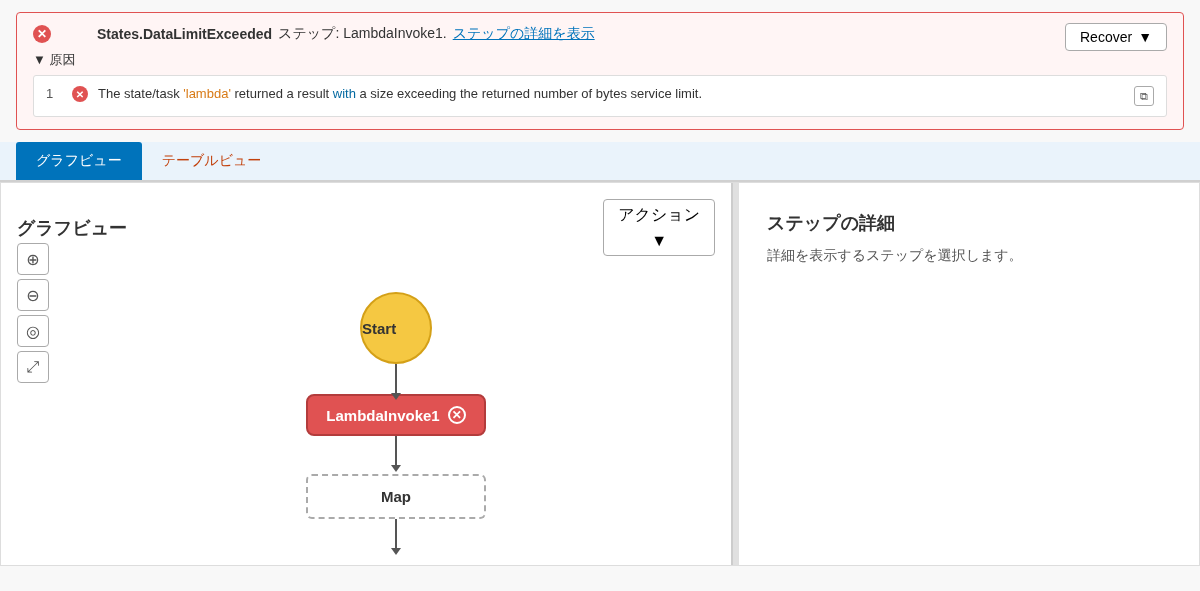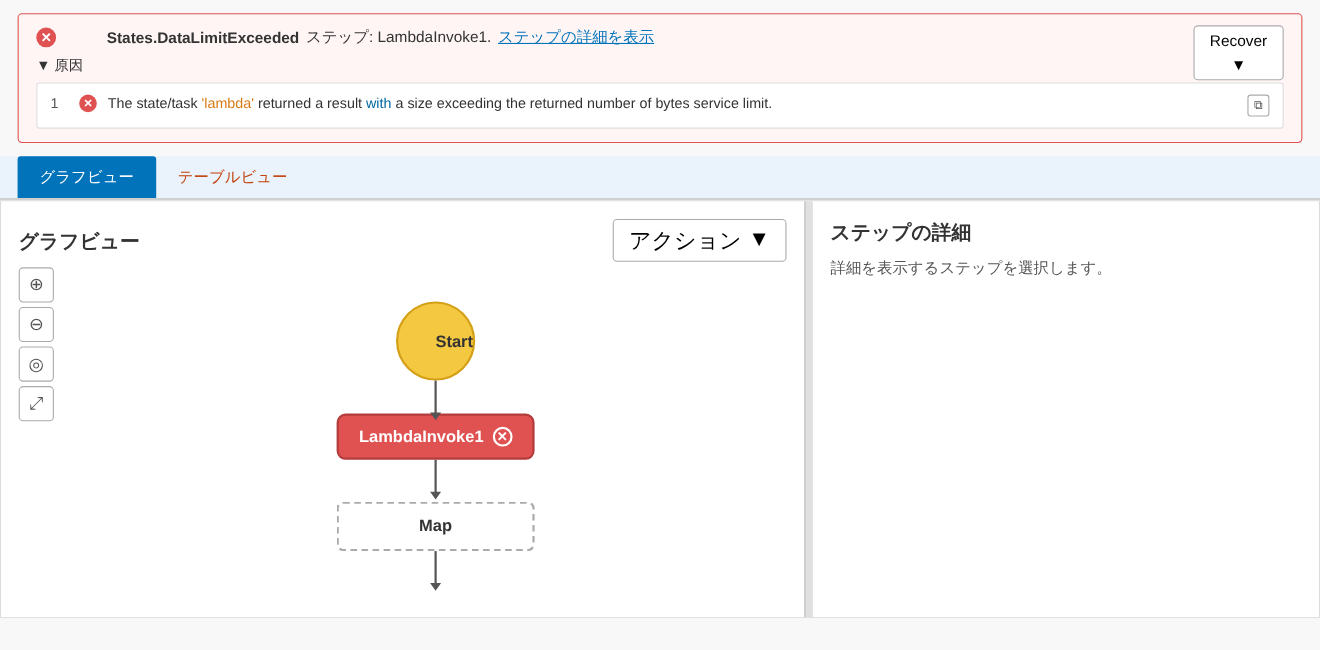--- a/index.html
+++ b/index.html
@@ -38,21 +38,20 @@
       right: 16px;
       border: 1.5px solid #aaa;
       background: white;
       border-radius: 4px;
       padding: 5px 14px;
       cursor: pointer;
       font-size: 14px;
       display: flex;
       align-items: center;
       gap: 6px;
-      flex-direction: column;
     }
     .cause-section { margin-top: 8px; }
     .cause-toggle {
       display: flex; align-items: center; gap: 4px;
       color: #333; font-size: 13px; cursor: pointer;
       margin-bottom: 6px;
     }
     .cause-table {
       background: white;
       border: 1px solid #ddd;
@@ -123,22 +122,22 @@
       align-items: center;
       margin-bottom: 16px;
     }
     .panel-title { font-size: 18px; font-weight: 600; }
     .action-btn {
       border: 1.5px solid #aaa;
       background: white;
       border-radius: 4px;
       padding: 5px 14px;
       cursor: pointer;
-      font-size: 20px;
-      display: flex; align-items: center; gap: 6px;
+      font-size: 16px;
+      display: flex; align-items: center; gap: 6px; flex-direction: column;
     }
     .graph-controls {
       position: absolute;
       left: 16px;
       top: 60px;
       display: flex;
       flex-direction: column;
       gap: 4px;
     }
     .ctrl-btn {
@@ -158,21 +157,21 @@
       padding-top: 20px;
       gap: 0;
       position: relative;
     }
     
     .node-start {
       width: 72px; height: 72px;
       border-radius: 50%;
       background: #f5c842;
       border: 2px solid #d4a017;
-      display: flex; align-items: center; justify-content: flex-end;
+      display: flex; align-items: center; justify-content: flex-start;
       font-weight: 600; font-size: 15px;
       color: #333;
     }
     .arrow-down {
       width: 2px; height: 30px;
       background: #555;
       position: relative;
       margin: 0 auto;
     }
     .arrow-down::after {
@@ -209,21 +208,21 @@
       border-radius: 6px;
       padding: 12px 24px;
       min-width: 180px;
       text-align: center;
     }
     .node-map-label { font-weight: 700; font-size: 15px; color: #333; }
 
     
     .steps-panel {
       width: 460px;
-      padding: 16px;
+      padding: 28px;
     }
     .steps-title { font-size: 18px; font-weight: 600; margin-bottom: 12px; }
     .steps-placeholder { color: #555; font-size: 14px; }
 
     .divider-v {
       width: 6px;
       background: #e0e0e0;
       cursor: col-resize;
     }
   </style>

